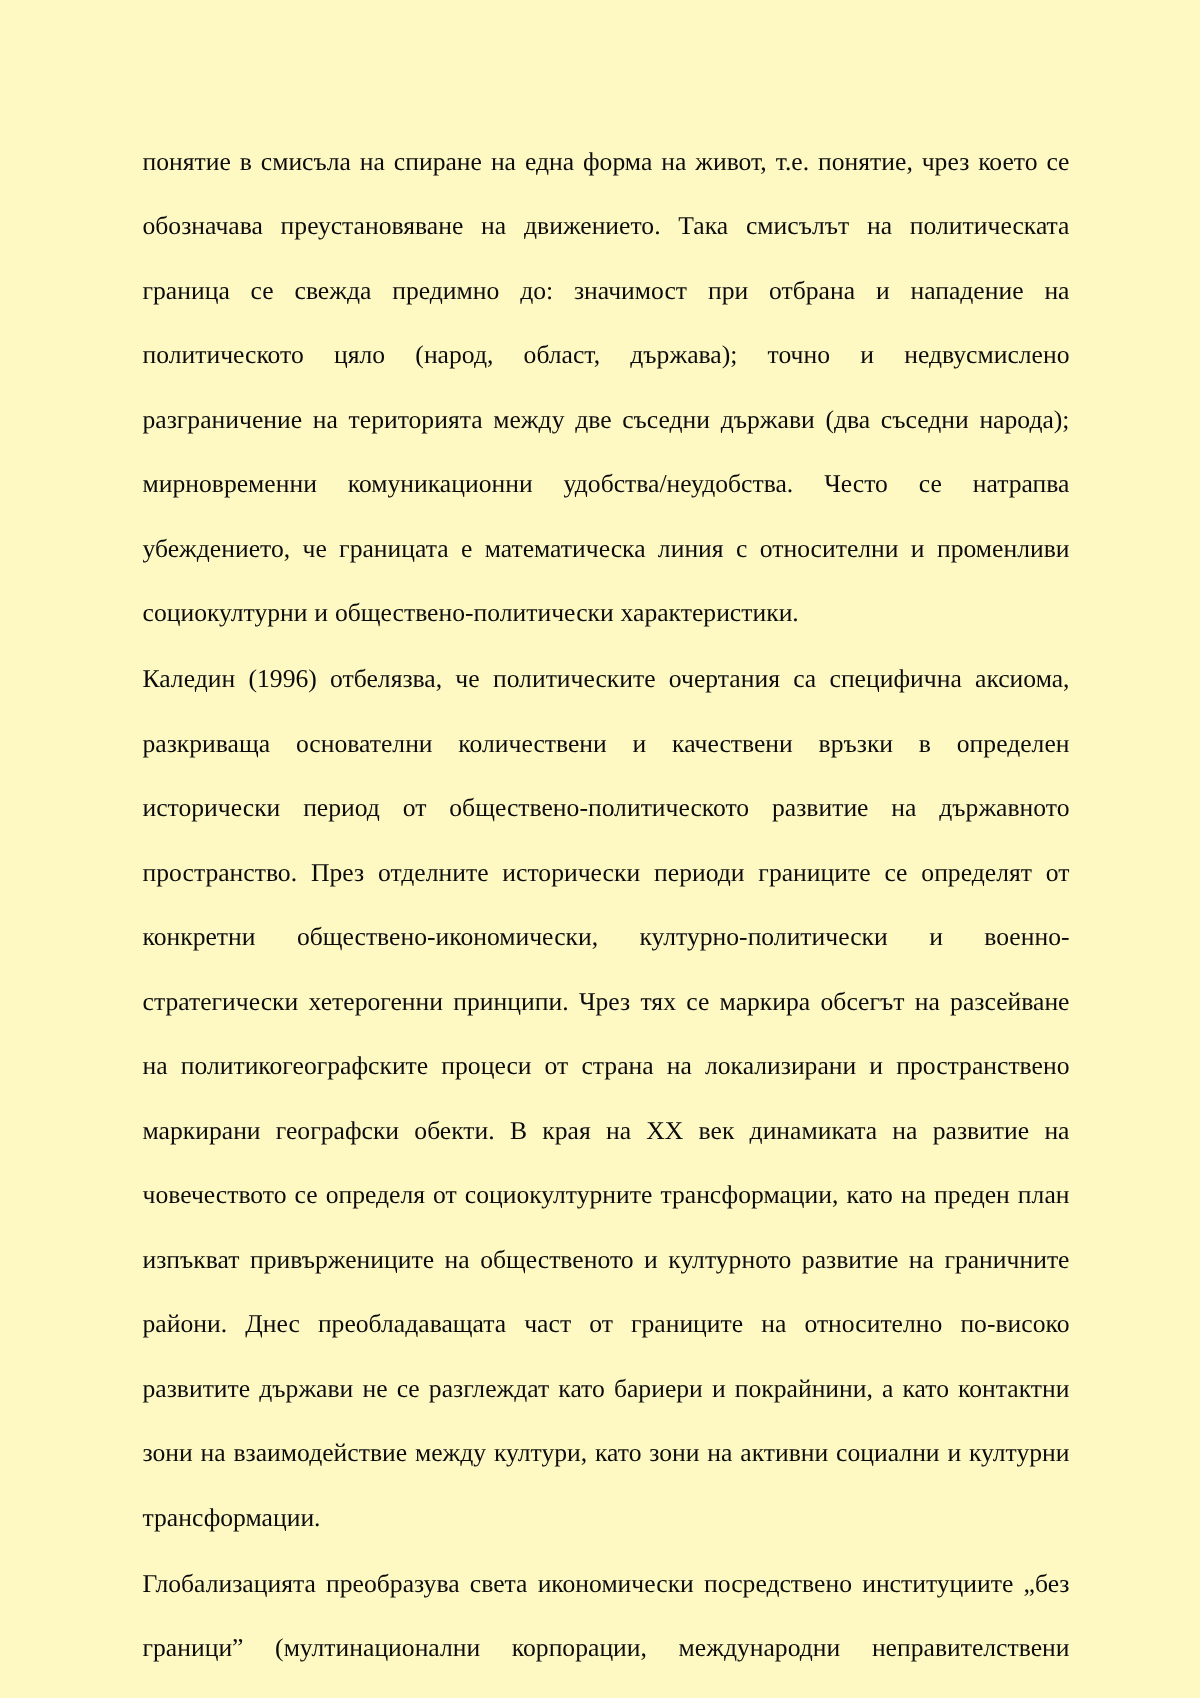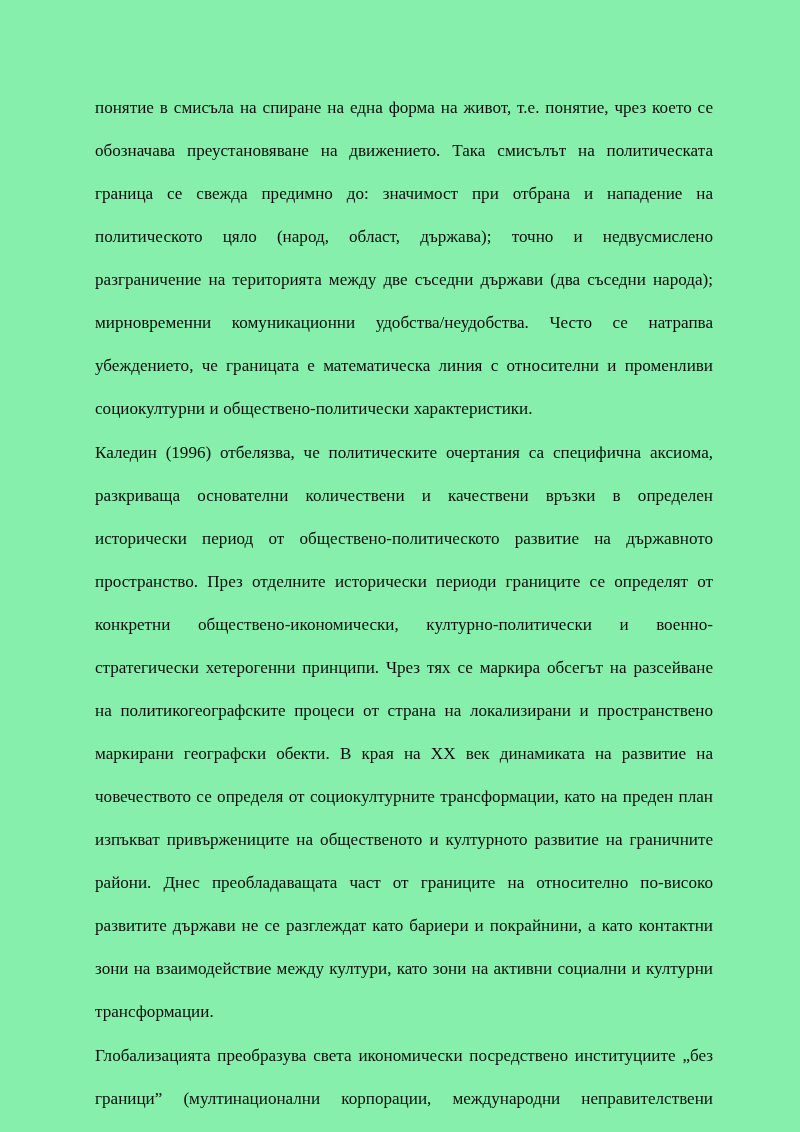--- a/index.html
+++ b/index.html
@@ -14,21 +14,21 @@
     font-family: "Liberation Serif", "DejaVu Serif", serif;
     color: #000000;
     -webkit-font-smoothing: antialiased;
     overflow: hidden;
   }
 
   .page {
     position: relative;
     width: 800px;
     height: 1132px;
-    background: #86efac;
+    background: #fef9c3;
     box-sizing: border-box;
   }
 
   .text-column {
     position: absolute;
     left: 95px;
     top: 86px;
     width: 618px;
   }
 

